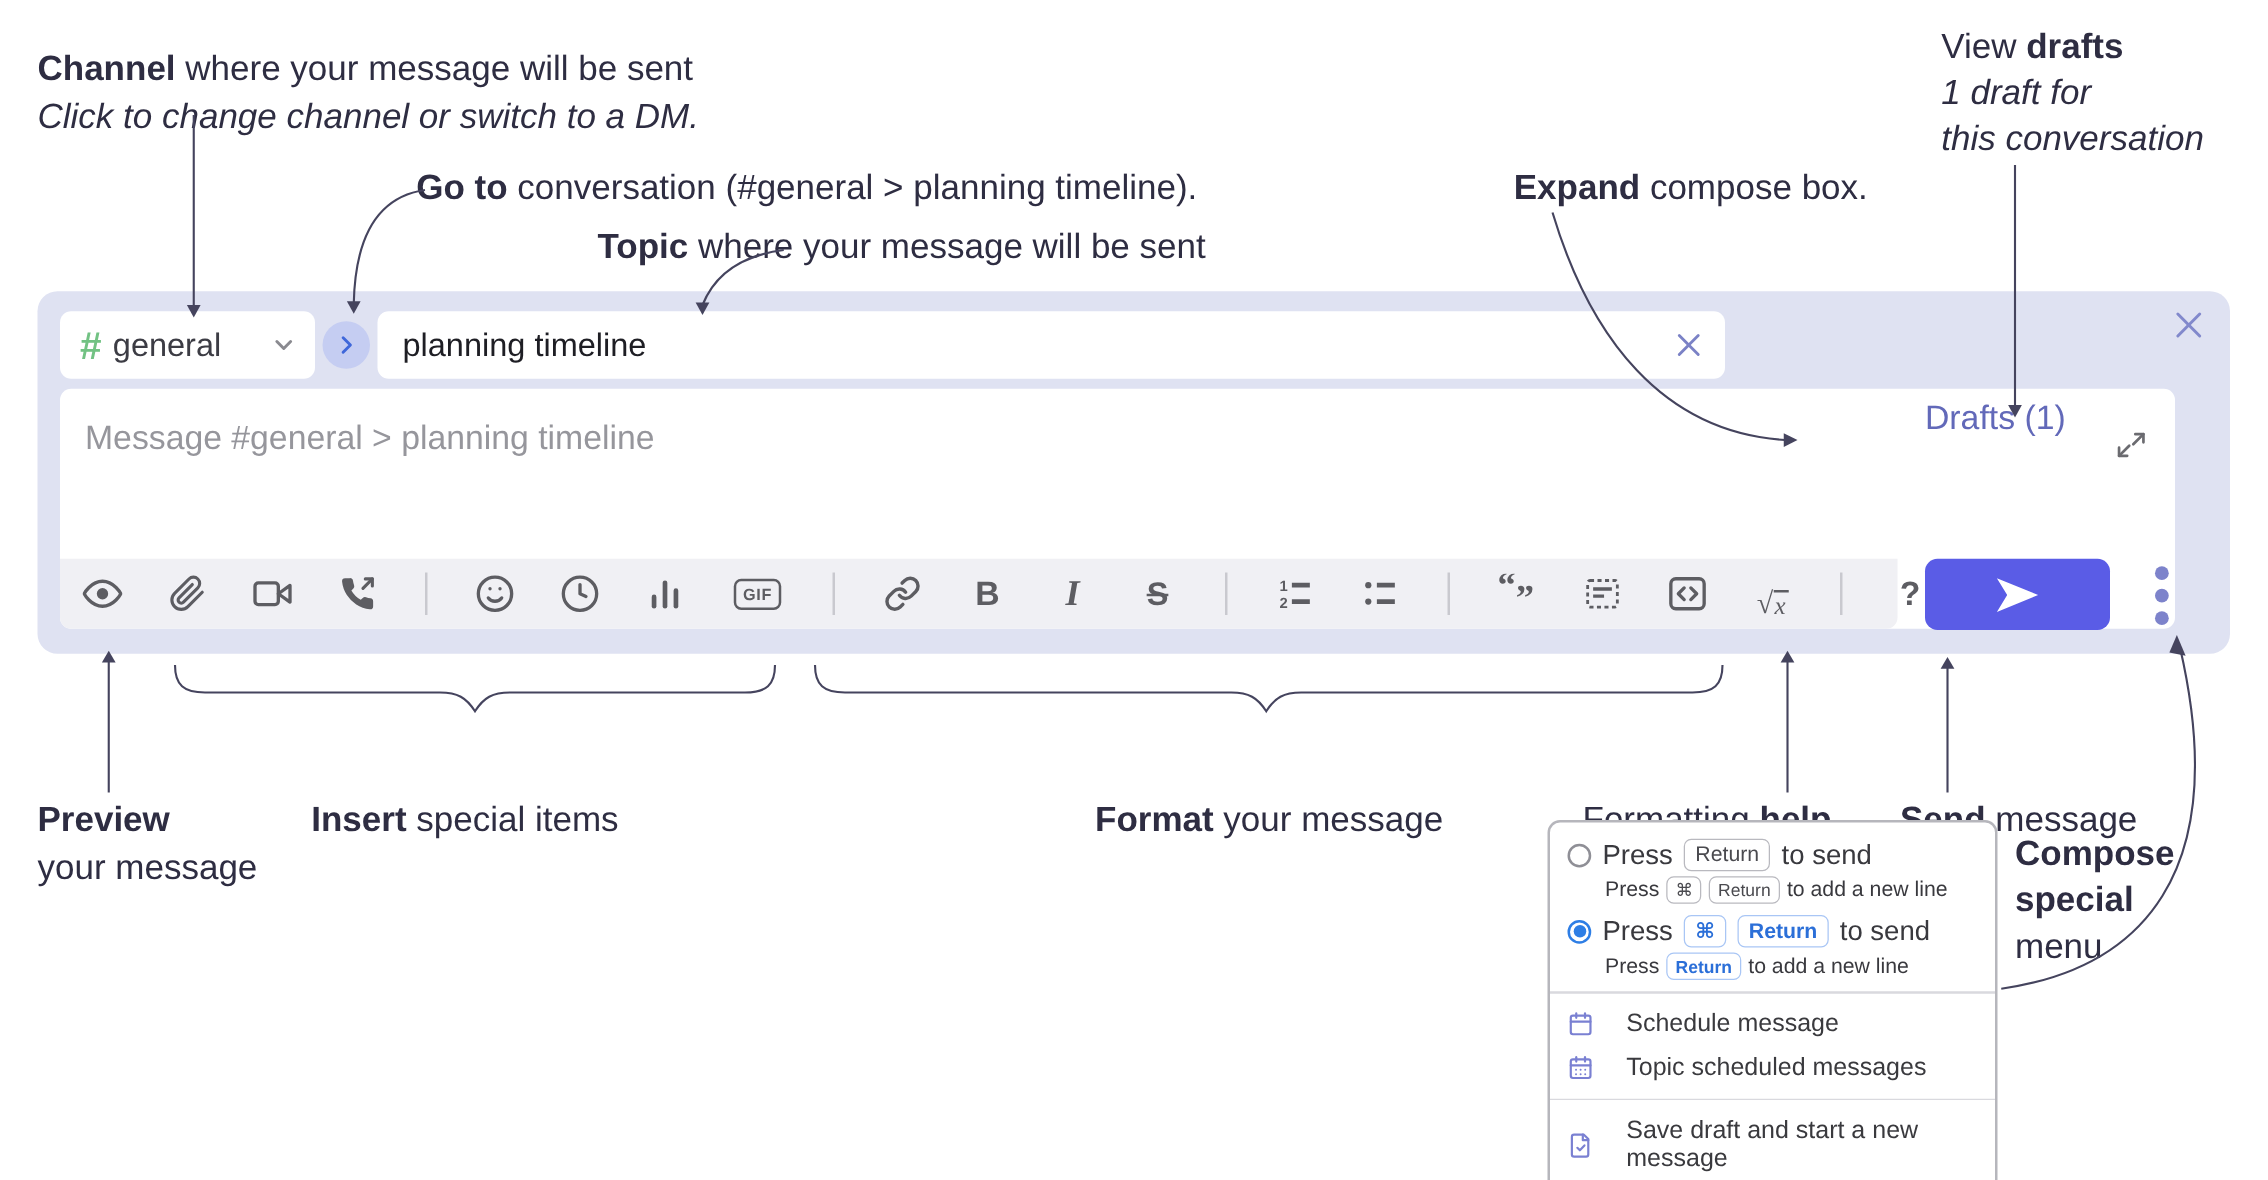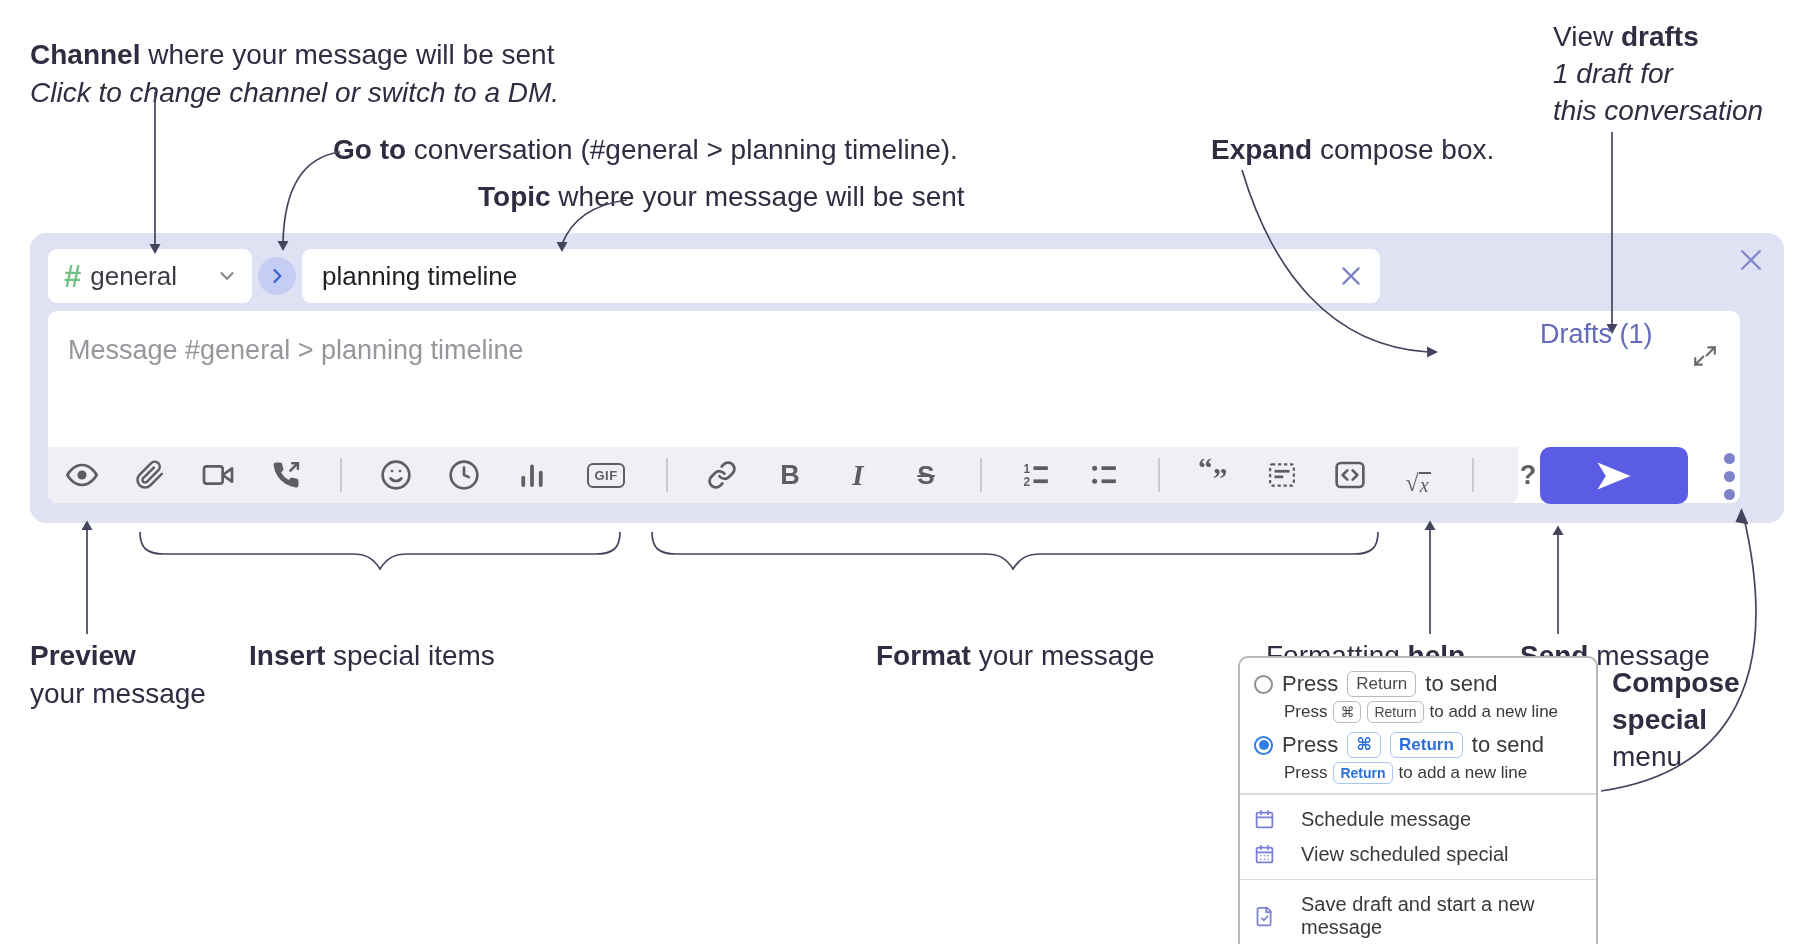--- a/index.html
+++ b/index.html
@@ -332,21 +332,21 @@
             <line x1="8" y1="2" x2="8" y2="6"></line>
             <line x1="16" y1="2" x2="16" y2="6"></line>
             <circle cx="7.8" cy="13.5" r="0.9" fill="currentColor" stroke="none"></circle>
             <circle cx="12" cy="13.5" r="0.9" fill="currentColor" stroke="none"></circle>
             <circle cx="16.2" cy="13.5" r="0.9" fill="currentColor" stroke="none"></circle>
             <circle cx="7.8" cy="17.5" r="0.9" fill="currentColor" stroke="none"></circle>
             <circle cx="12" cy="17.5" r="0.9" fill="currentColor" stroke="none"></circle>
             <circle cx="16.2" cy="17.5" r="0.9" fill="currentColor" stroke="none"></circle>
           </svg>
       </span>
-      <span>View scheduled special</span>
+      <span>Topic scheduled messages</span>
     </div>
 
     <div class="menu-divider"></div>
 
     <div class="menu-item">
       <span class="mi-ic">
         <svg width="21" height="21" viewBox="0 0 24 24" stroke="currentColor" stroke-width="2" fill="none" stroke-linecap="round" stroke-linejoin="round">
             <path d="M6 2h9l4 4v14a2 2 0 0 1-2 2H6a2 2 0 0 1-2-2V4a2 2 0 0 1 2-2z"></path>
             <polyline points="14,2 14,7 19,7"></polyline>
             <polyline points="9,14 11.3,16.3 15.5,11.8"></polyline>

